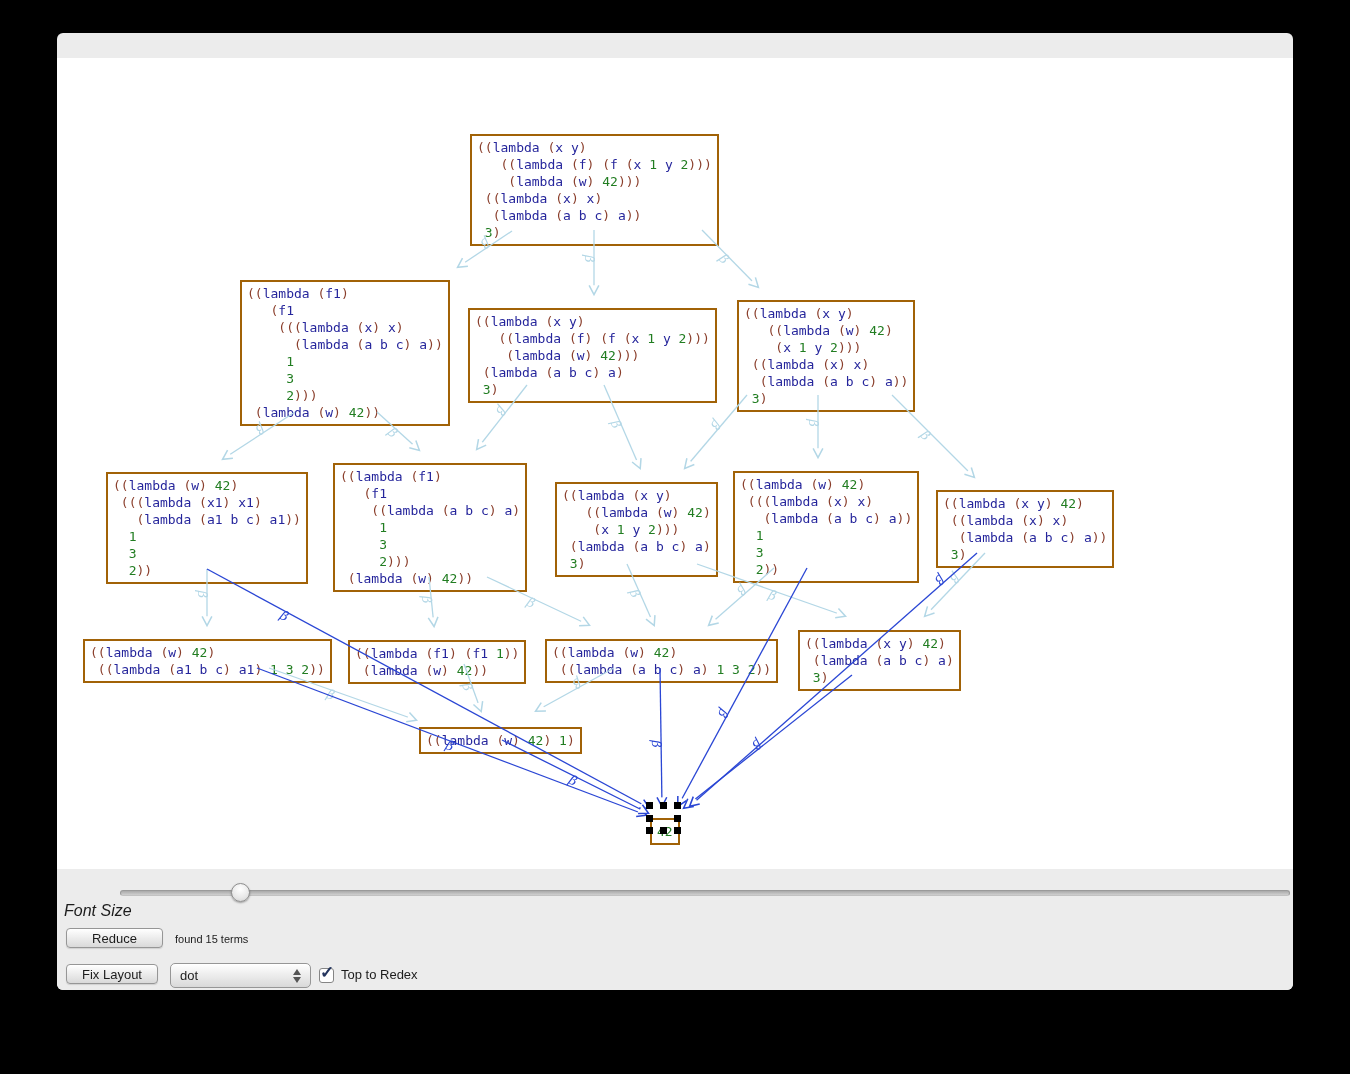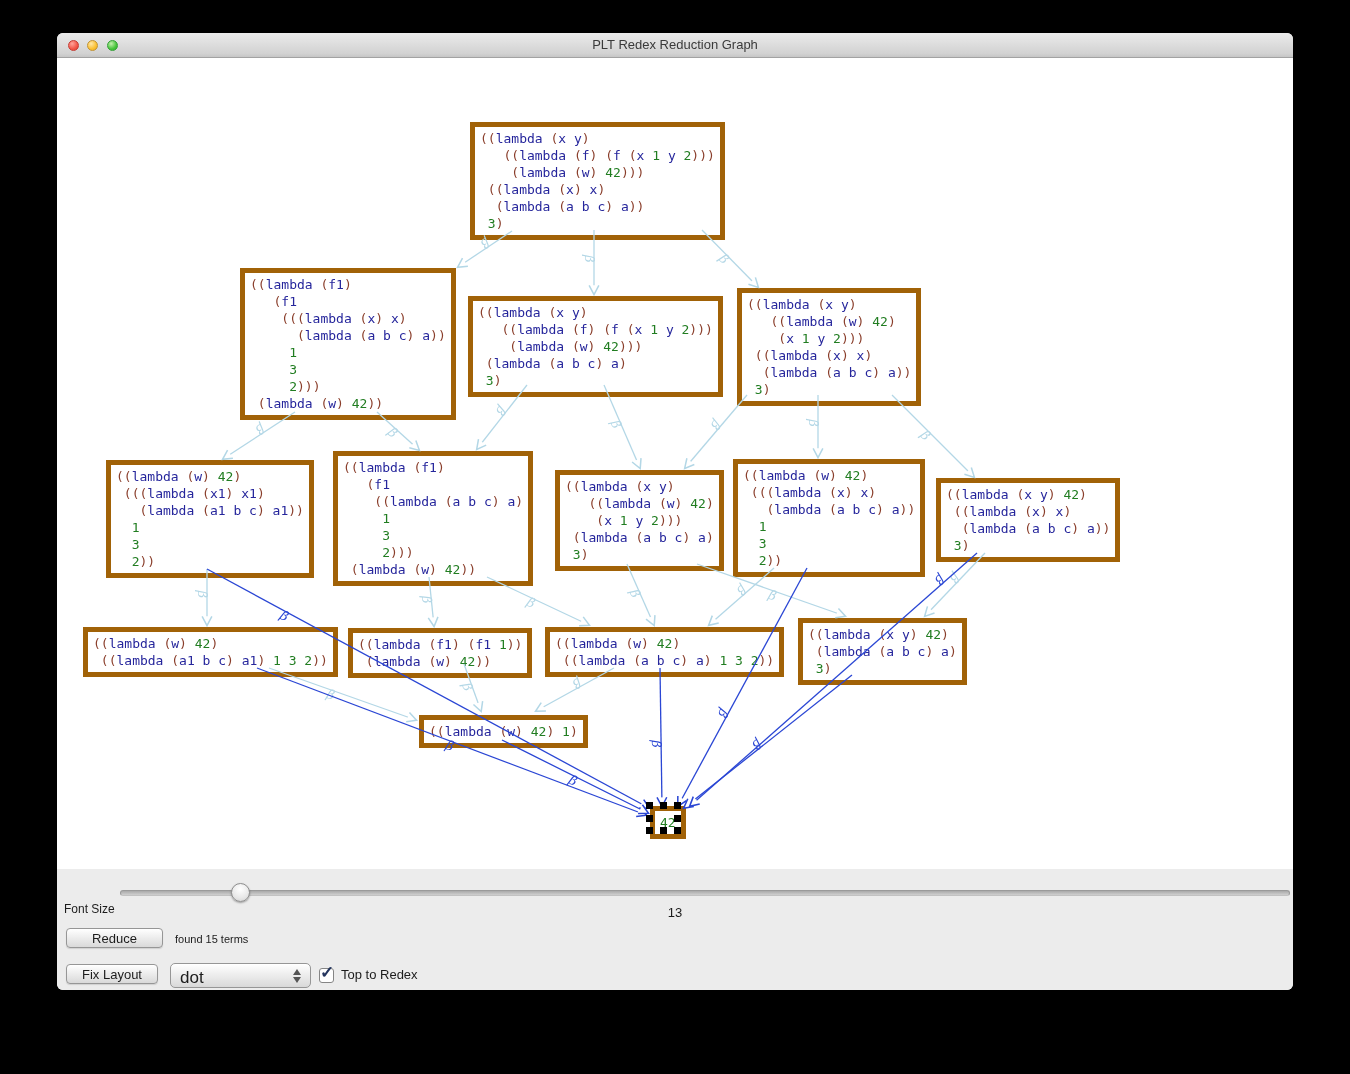--- a/index.html
+++ b/index.html
@@ -14,74 +14,66 @@
     font-size:13px;color:#3a3a3a;}
   .lights{position:absolute;left:11px;top:7px;height:11px;}
   .light{display:inline-block;width:11px;height:11px;border-radius:50%;margin-right:4px;
     box-sizing:border-box;vertical-align:top;}
   .light.red{background:radial-gradient(circle at 35% 30%,#ffa39a,#f25648 60%,#dd3b31);border:1px solid #c43c34;}
   .light.yellow{background:radial-gradient(circle at 35% 30%,#ffe7a8,#fbc132 60%,#eda920);border:1px solid #c29230;}
   .light.green{background:radial-gradient(circle at 35% 30%,#c4f0ae,#48c53c 60%,#2fae2b);border:1px solid #33a035;}
   
   .canvas{position:absolute;left:0;top:25px;width:1236px;height:811px;background:#ffffff;}
   .canvas svg{position:absolute;left:0;top:0;z-index:5;pointer-events:none;}
-  .node{position:absolute;z-index:1;background:#fff;border:5px solid #a16207;
-    padding:3px 5px;font:13px/17px "DejaVu Sans Mono",monospace;white-space:pre;color:#26269c;}
+  .node{position:absolute;z-index:1;background:#fff;border:2px solid #a16207;
+    padding:3px 5px;font:13px/17px "DejaVu Sans Mono",monospace;white-space:pre;color:#26269c;margin-top:12px;}
   .tp{color:var(--c-paren,#8a3e2b);}
   .ti{color:var(--c-id,#26269c);}
   .tn{color:var(--c-lit,#217d21);}
   .handle{position:absolute;z-index:6;width:7px;height:7px;background:#000;}
   .elabel{font:italic 13px "DejaVu Serif",serif;text-anchor:middle;}
   
   .controls{position:absolute;left:0;top:836px;width:1236px;height:121px;background:#ececec;}
-  .fs-label{position:absolute;left:7px;top:33px;font-size:12px;color:#1c1c1c;}
+  .fs-label{position:absolute;left:7px;top:33px;font-size:16px;color:#1c1c1c;font-style:italic;}
   .slider{position:absolute;left:63px;top:14px;width:1170px;height:20px;}
   .track{position:absolute;left:0;right:0;top:7px;height:4px;border-radius:3px;
     background:linear-gradient(#a9a9a9,#cfcfcf);border:1px solid #9a9a9a;border-bottom-color:#c2c2c2;}
   .thumb{position:absolute;left:111px;top:0;width:19px;height:19px;border-radius:50%;
     background:radial-gradient(circle at 50% 30%,#ffffff,#e8e8e8 60%,#cfcfcf);
     border:1px solid #8e8e8e;box-shadow:0 1px 2px rgba(0,0,0,.35);box-sizing:border-box;}
   .fs-value{position:absolute;left:0;right:0;top:36px;text-align:center;font-size:13px;color:#1c1c1c;}
   .mac-btn{position:absolute;height:20px;border-radius:4px;border:1px solid #969696;
     background:linear-gradient(#ffffff,#ececec 50%,#d9d9d9);font-size:13px;color:#1c1c1c;
     box-shadow:inset 0 1px 0 #fff,0 1px 1px rgba(0,0,0,.12);font-family:"Liberation Sans",sans-serif;}
   .btn-reduce{left:9px;top:59px;width:97px;}
   .btn-fix{left:9px;top:95px;width:92px;}
   .status{position:absolute;left:118px;top:64px;font-size:11px;color:#1c1c1c;}
   .dropdown{position:absolute;left:113px;top:94px;width:141px;height:25px;border-radius:5px;
     border:1px solid #969696;background:linear-gradient(#ffffff,#ececec 50%,#d9d9d9);
     box-shadow:inset 0 1px 0 #fff;box-sizing:border-box;}
-  .dropdown .val{position:absolute;left:9px;top:4px;font-size:17px;color:#1c1c1c;}
+  .dropdown .val{position:absolute;left:9px;top:4px;font-size:13px;color:#1c1c1c;}
   .stepper{position:absolute;right:8px;top:5px;width:9px;height:14px;}
   .stepper .up{position:absolute;left:0;top:0;width:0;height:0;
     border-left:4.5px solid transparent;border-right:4.5px solid transparent;border-bottom:6px solid #555;}
   .stepper .dn{position:absolute;left:0;bottom:0;width:0;height:0;
     border-left:4.5px solid transparent;border-right:4.5px solid transparent;border-top:6px solid #555;}
   .check-row{position:absolute;left:262px;top:97px;height:20px;cursor:default;}
   .checkbox{position:absolute;left:0;top:2px;width:15px;height:15px;background:#fff;
     border:1px solid #858585;border-radius:3px;box-sizing:border-box;}
   .checkbox .mark{display:none;position:absolute;left:0px;top:-7px;font-size:17px;font-weight:bold;
     color:#24355e;}
   .checkbox.checked .mark{display:block;}
   .check-label{position:absolute;left:22px;top:1px;font-size:13px;color:#1c1c1c;white-space:nowrap;}
 </style>
 </head>
 <body>
 
 <div class="screen">
   <div class="window">
 
-    <div class="titlebar">
-      <div class="lights">
-        <span class="light red"></span>
-        <span class="light yellow"></span>
-        <span class="light green"></span>
-      </div>
-      <div class="title">PLT Redex Reduction Graph</div>
-    </div>
 
     <div class="canvas" id="graph-canvas">
         <div class="node" style="left: 413px; top: 64px;"><span class="tp">(</span><span class="tp">(</span><span class="ti">lambda</span> <span class="tp">(</span><span class="ti">x</span> <span class="ti">y</span><span class="tp">)</span><br>   <span class="tp">(</span><span class="tp">(</span><span class="ti">lambda</span> <span class="tp">(</span><span class="ti">f</span><span class="tp">)</span> <span class="tp">(</span><span class="ti">f</span> <span class="tp">(</span><span class="ti">x</span> <span class="tn">1</span> <span class="ti">y</span> <span class="tn">2</span><span class="tp">)</span><span class="tp">)</span><span class="tp">)</span><br>    <span class="tp">(</span><span class="ti">lambda</span> <span class="tp">(</span><span class="ti">w</span><span class="tp">)</span> <span class="tn">42</span><span class="tp">)</span><span class="tp">)</span><span class="tp">)</span><br> <span class="tp">(</span><span class="tp">(</span><span class="ti">lambda</span> <span class="tp">(</span><span class="ti">x</span><span class="tp">)</span> <span class="ti">x</span><span class="tp">)</span><br>  <span class="tp">(</span><span class="ti">lambda</span> <span class="tp">(</span><span class="ti">a</span> <span class="ti">b</span> <span class="ti">c</span><span class="tp">)</span> <span class="ti">a</span><span class="tp">)</span><span class="tp">)</span><br> <span class="tn">3</span><span class="tp">)</span></div>
         <div class="node" style="left: 183px; top: 210px;"><span class="tp">(</span><span class="tp">(</span><span class="ti">lambda</span> <span class="tp">(</span><span class="ti">f1</span><span class="tp">)</span><br>   <span class="tp">(</span><span class="ti">f1</span><br>    <span class="tp">(</span><span class="tp">(</span><span class="tp">(</span><span class="ti">lambda</span> <span class="tp">(</span><span class="ti">x</span><span class="tp">)</span> <span class="ti">x</span><span class="tp">)</span><br>      <span class="tp">(</span><span class="ti">lambda</span> <span class="tp">(</span><span class="ti">a</span> <span class="ti">b</span> <span class="ti">c</span><span class="tp">)</span> <span class="ti">a</span><span class="tp">)</span><span class="tp">)</span><br>     <span class="tn">1</span><br>     <span class="tn">3</span><br>     <span class="tn">2</span><span class="tp">)</span><span class="tp">)</span><span class="tp">)</span><br> <span class="tp">(</span><span class="ti">lambda</span> <span class="tp">(</span><span class="ti">w</span><span class="tp">)</span> <span class="tn">42</span><span class="tp">)</span><span class="tp">)</span></div>
         <div class="node" style="left: 411px; top: 238px;"><span class="tp">(</span><span class="tp">(</span><span class="ti">lambda</span> <span class="tp">(</span><span class="ti">x</span> <span class="ti">y</span><span class="tp">)</span><br>   <span class="tp">(</span><span class="tp">(</span><span class="ti">lambda</span> <span class="tp">(</span><span class="ti">f</span><span class="tp">)</span> <span class="tp">(</span><span class="ti">f</span> <span class="tp">(</span><span class="ti">x</span> <span class="tn">1</span> <span class="ti">y</span> <span class="tn">2</span><span class="tp">)</span><span class="tp">)</span><span class="tp">)</span><br>    <span class="tp">(</span><span class="ti">lambda</span> <span class="tp">(</span><span class="ti">w</span><span class="tp">)</span> <span class="tn">42</span><span class="tp">)</span><span class="tp">)</span><span class="tp">)</span><br> <span class="tp">(</span><span class="ti">lambda</span> <span class="tp">(</span><span class="ti">a</span> <span class="ti">b</span> <span class="ti">c</span><span class="tp">)</span> <span class="ti">a</span><span class="tp">)</span><br> <span class="tn">3</span><span class="tp">)</span></div>
         <div class="node" style="left: 680px; top: 230px;"><span class="tp">(</span><span class="tp">(</span><span class="ti">lambda</span> <span class="tp">(</span><span class="ti">x</span> <span class="ti">y</span><span class="tp">)</span><br>   <span class="tp">(</span><span class="tp">(</span><span class="ti">lambda</span> <span class="tp">(</span><span class="ti">w</span><span class="tp">)</span> <span class="tn">42</span><span class="tp">)</span><br>    <span class="tp">(</span><span class="ti">x</span> <span class="tn">1</span> <span class="ti">y</span> <span class="tn">2</span><span class="tp">)</span><span class="tp">)</span><span class="tp">)</span><br> <span class="tp">(</span><span class="tp">(</span><span class="ti">lambda</span> <span class="tp">(</span><span class="ti">x</span><span class="tp">)</span> <span class="ti">x</span><span class="tp">)</span><br>  <span class="tp">(</span><span class="ti">lambda</span> <span class="tp">(</span><span class="ti">a</span> <span class="ti">b</span> <span class="ti">c</span><span class="tp">)</span> <span class="ti">a</span><span class="tp">)</span><span class="tp">)</span><br> <span class="tn">3</span><span class="tp">)</span></div>
         <div class="node" style="left: 49px; top: 402px;"><span class="tp">(</span><span class="tp">(</span><span class="ti">lambda</span> <span class="tp">(</span><span class="ti">w</span><span class="tp">)</span> <span class="tn">42</span><span class="tp">)</span><br> <span class="tp">(</span><span class="tp">(</span><span class="tp">(</span><span class="ti">lambda</span> <span class="tp">(</span><span class="ti">x1</span><span class="tp">)</span> <span class="ti">x1</span><span class="tp">)</span><br>   <span class="tp">(</span><span class="ti">lambda</span> <span class="tp">(</span><span class="ti">a1</span> <span class="ti">b</span> <span class="ti">c</span><span class="tp">)</span> <span class="ti">a1</span><span class="tp">)</span><span class="tp">)</span><br>  <span class="tn">1</span><br>  <span class="tn">3</span><br>  <span class="tn">2</span><span class="tp">)</span><span class="tp">)</span></div>
         <div class="node" style="left: 276px; top: 393px;"><span class="tp">(</span><span class="tp">(</span><span class="ti">lambda</span> <span class="tp">(</span><span class="ti">f1</span><span class="tp">)</span><br>   <span class="tp">(</span><span class="ti">f1</span><br>    <span class="tp">(</span><span class="tp">(</span><span class="ti">lambda</span> <span class="tp">(</span><span class="ti">a</span> <span class="ti">b</span> <span class="ti">c</span><span class="tp">)</span> <span class="ti">a</span><span class="tp">)</span><br>     <span class="tn">1</span><br>     <span class="tn">3</span><br>     <span class="tn">2</span><span class="tp">)</span><span class="tp">)</span><span class="tp">)</span><br> <span class="tp">(</span><span class="ti">lambda</span> <span class="tp">(</span><span class="ti">w</span><span class="tp">)</span> <span class="tn">42</span><span class="tp">)</span><span class="tp">)</span></div>
         <div class="node" style="left: 498px; top: 412px;"><span class="tp">(</span><span class="tp">(</span><span class="ti">lambda</span> <span class="tp">(</span><span class="ti">x</span> <span class="ti">y</span><span class="tp">)</span><br>   <span class="tp">(</span><span class="tp">(</span><span class="ti">lambda</span> <span class="tp">(</span><span class="ti">w</span><span class="tp">)</span> <span class="tn">42</span><span class="tp">)</span><br>    <span class="tp">(</span><span class="ti">x</span> <span class="tn">1</span> <span class="ti">y</span> <span class="tn">2</span><span class="tp">)</span><span class="tp">)</span><span class="tp">)</span><br> <span class="tp">(</span><span class="ti">lambda</span> <span class="tp">(</span><span class="ti">a</span> <span class="ti">b</span> <span class="ti">c</span><span class="tp">)</span> <span class="ti">a</span><span class="tp">)</span><br> <span class="tn">3</span><span class="tp">)</span></div>
         <div class="node" style="left: 676px; top: 401px;"><span class="tp">(</span><span class="tp">(</span><span class="ti">lambda</span> <span class="tp">(</span><span class="ti">w</span><span class="tp">)</span> <span class="tn">42</span><span class="tp">)</span><br> <span class="tp">(</span><span class="tp">(</span><span class="tp">(</span><span class="ti">lambda</span> <span class="tp">(</span><span class="ti">x</span><span class="tp">)</span> <span class="ti">x</span><span class="tp">)</span><br>   <span class="tp">(</span><span class="ti">lambda</span> <span class="tp">(</span><span class="ti">a</span> <span class="ti">b</span> <span class="ti">c</span><span class="tp">)</span> <span class="ti">a</span><span class="tp">)</span><span class="tp">)</span><br>  <span class="tn">1</span><br>  <span class="tn">3</span><br>  <span class="tn">2</span><span class="tp">)</span><span class="tp">)</span></div>
@@ -165,21 +157,20 @@
         <div class="handle" style="left: 603px; top: 769px;"></div>
         <div class="handle" style="left: 617px; top: 769px;"></div>
       </div>
 
     <div class="controls">
       <span class="fs-label">Font Size</span>
       <div class="slider">
         <div class="track"></div>
         <div class="thumb"></div>
       </div>
-      <div class="fs-value">13</div>
 
       <button class="mac-btn btn-reduce">Reduce</button>
       <span class="status">found 15 terms</span>
 
       <button class="mac-btn btn-fix">Fix Layout</button>
       <div class="dropdown">
         <span class="val">dot</span>
         <span class="stepper">
             <i class="up"></i>
             <i class="dn"></i>

